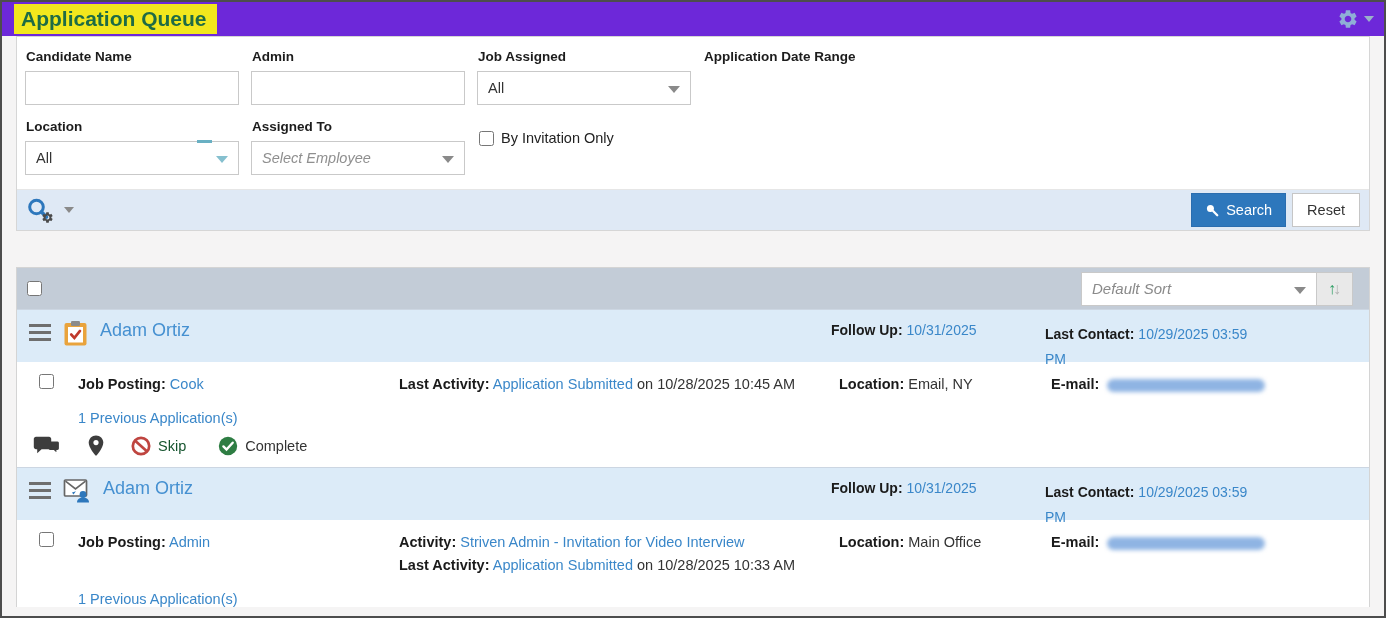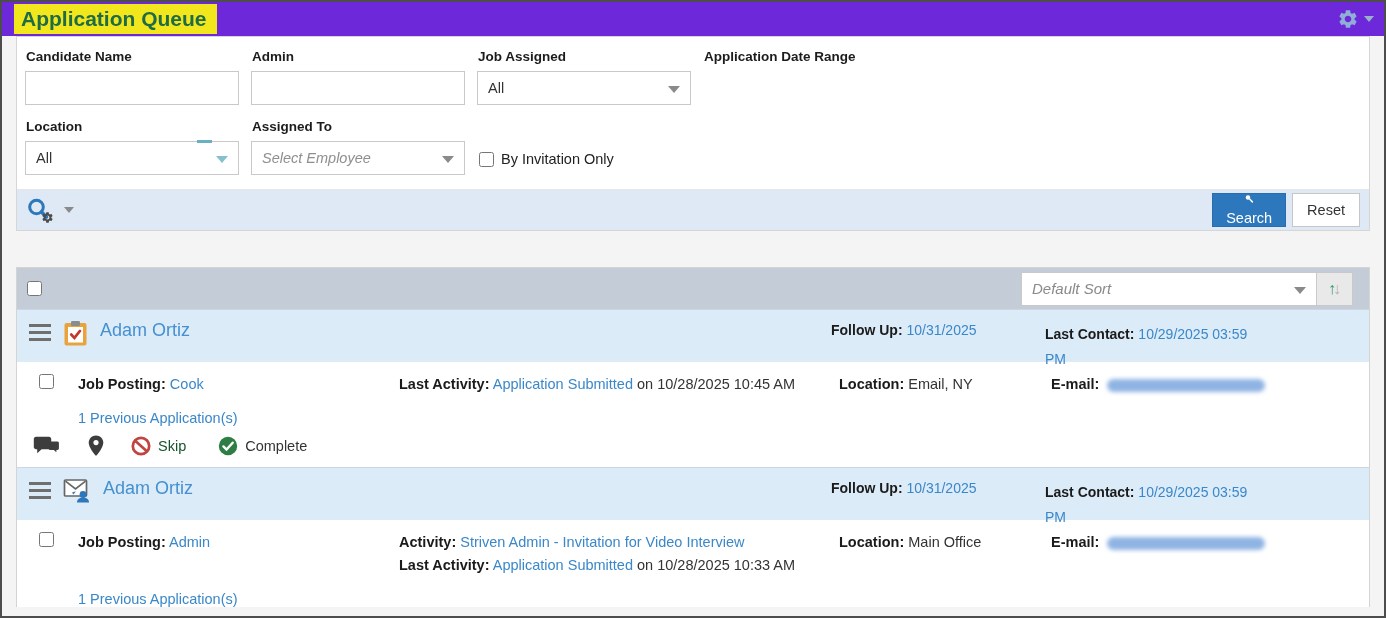--- a/index.html
+++ b/index.html
@@ -31,43 +31,43 @@
   .caret { width:0; height:0; border-left:6px solid transparent; border-right:6px solid transparent;
            border-top:7px solid #8a8a8a; position:absolute; right:10px; top:14px; }
   .caret.teal { border-top-color:#86c0cf; }
   .caret.sm { border-left-width:5px; border-right-width:5px; border-top-width:6px;
               position:static; display:inline-block; }
   .caret.blue-gray { border-top-color:#9ab1c9; }
   .loc-accent { position:absolute; top:-2px; right:26px; width:15px; height:3px; background:#69b0c3; }
   .date-group { display:flex; align-items:center; }
   .cal-btn { background:none; border:none; margin:0 14px 0 7px; cursor:pointer; height:34px;
              display:flex; align-items:center; }
-  .check-group { display:flex; align-items:center; gap:7px; margin-top:36px; margin-left:2px; }
+  .check-group { display:flex; align-items:center; gap:7px; margin-top:15px; margin-left:2px; }
   .check-group label { font-size:14.5px; color:#222; }
   input[type="checkbox"] { width:15px; height:15px; cursor:pointer; }
 
   .filter-footer { background:#dfe9f5; border-top:1px solid #e6e6e6; height:41px;
                    display:flex; align-items:center; justify-content:space-between; padding:0 9px; }
   .adv-search { display:flex; align-items:center; gap:8px; cursor:pointer; }
   .adv-icon { position:relative; width:30px; height:27px; }
   .adv-icon .gear-sm { position:absolute; right:2px; bottom:0; }
   .footer-buttons { display:flex; gap:6px; }
   .btn { height:34px; font-size:14.5px; cursor:pointer; font-family:"Liberation Sans",sans-serif; }
   .btn-search { background:#2d77bc; border:1px solid #2a6daf; color:#fff; padding:0 13px;
-                display:inline-flex; align-items:center; gap:7px;flex-direction:column; }
+                display:inline-flex; align-items:center; gap:7px; }
   .btn-reset { background:#fff; border:1px solid #c6c6c6; color:#333; padding:0 14px; }
 
   .gap { height:36px; }
 
   
   .results { margin:0 14px; background:#fff; border:1px solid #d4d4d4; border-bottom:none; }
   .results-header { height:41px; background:#c3ccd7; display:flex; align-items:center;
                     justify-content:space-between; padding:0 16px 0 10px; }
   .sort-wrap { display:flex; }
-  .sort-select { border:1px solid #c9c9c9; background:#fff; width:296px; height:34px;
+  .sort-select { border:1px solid #c9c9c9; background:#fff; width:236px; height:34px;
                  display:flex; align-items:center; padding:0 10px; font-style:italic;
                  color:#8a8a8a; font-size:15px; position:relative; cursor:pointer; }
   .sort-btn { width:36px; height:34px; border:1px solid #c9c9c9; border-left:none; background:#e9e9e9;
               display:flex; align-items:center; justify-content:center; cursor:pointer;
               font-size:16px; line-height:1; }
   .arrow-up { color:#2e9e64; font-weight:bold; }
   .arrow-down { color:#b3b3b3; font-weight:bold; margin-left:-3px; }
 
   .row-head { background:#dcebf8; border-top:1px solid #ccd6e2; display:flex;
               padding:10px 0 0 12px; height:53px; }

